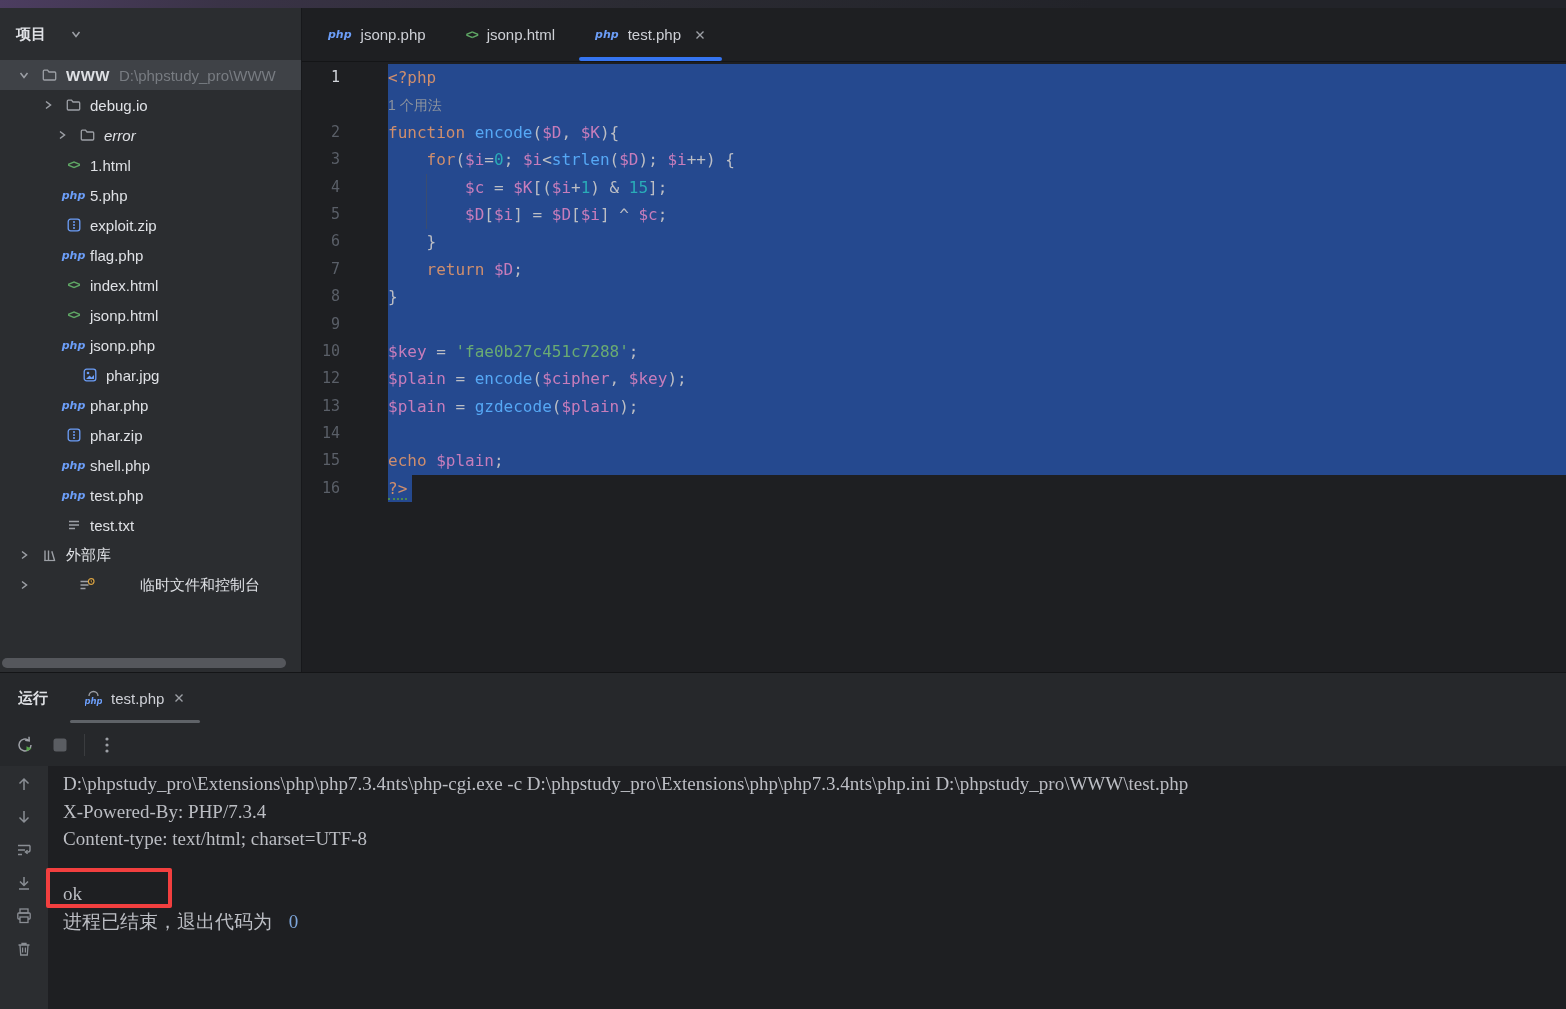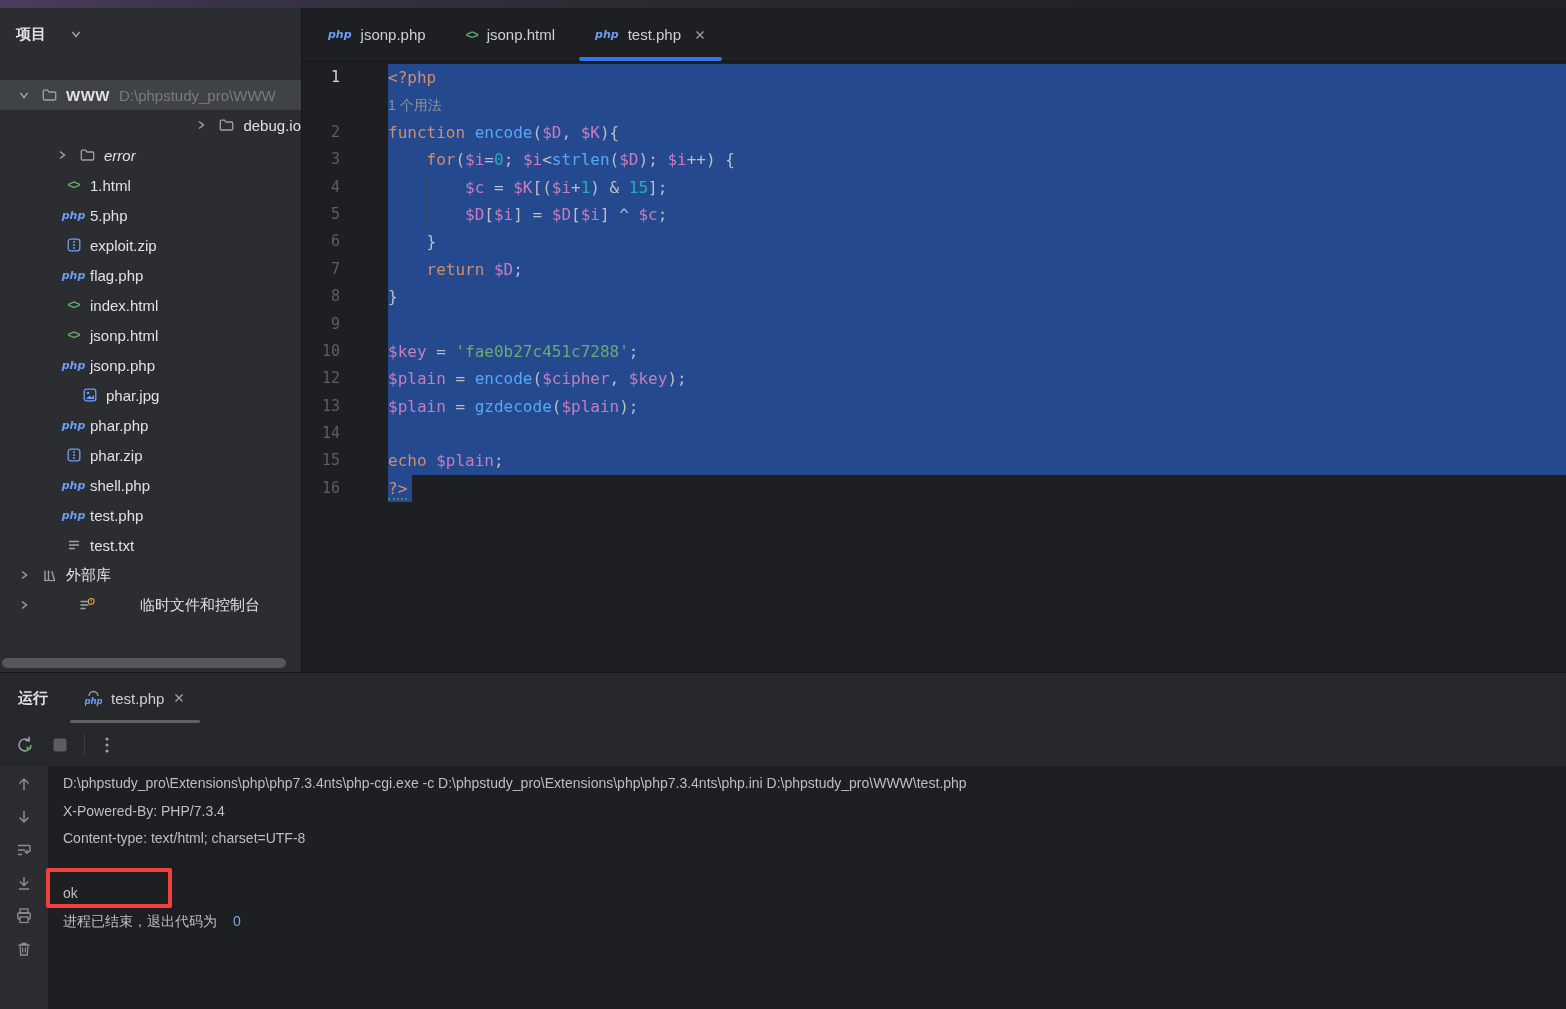--- a/index.html
+++ b/index.html
@@ -69,21 +69,21 @@
   .run-tab { display:flex; align-items:center; gap:9px; padding:0 15px; height:50px;
     position:relative; color:#CED0D6; font-size:15px; }
   .run-tab::after { content:""; position:absolute; left:0; right:0; bottom:0; height:3px;
     border-radius:2px; background:#5F6368; }
   .run-toolbar { height:43px; display:flex; align-items:center; padding-left:14px; gap:15px; }
   .tool-sep { width:1px; height:22px; background:#3A3C3F; }
   .console { position:absolute; left:0; top:93px; right:0; bottom:0; display:flex; background:#1E1F22; }
   .console-gutter { width:48px; flex:none; background:#2B2D30; display:flex; flex-direction:column;
     align-items:center; padding-top:8px; gap:13px; }
   .console-out { flex:1; min-width:0; padding:4px 8px 0 15px; white-space:pre;
-    font-family:Liberation Sans, sans-serif; font-size:14px; line-height:27.5px; color:#BCBEC4; }
+    font-family:Liberation Serif, serif; font-size:19px; line-height:27.5px; color:#BCBEC4; }
   .exit-code { color:var(--exit-code,#7EA6DB); margin-left:12px; }
   .annotation-box { position:absolute; left:46px; top:195px; width:126px; height:40px;
     border:4px solid var(--annotation,#F23F3F); border-radius:2px; pointer-events:none; }
   .ibtn { display:flex; align-items:center; justify-content:center; }
 </style>
 </head>
 <body>
 
 <div class="app">
   <div class="titlebar"></div>
@@ -94,39 +94,39 @@
         <span class="ptitle">项目</span>
         <span id="projChevron">
             <span class="ibtn">
               <svg width="12" height="12">
                 <path d="M2.5 4 L6 8.5 L9.5 4" stroke="#9DA0A6" stroke-width="1.5" fill="none"></path>
               </svg>
             </span>
           </span>
       </div>
       <div class="tree" id="tree">
-          <div class="tree-row selected" style="padding-left: 14px; margin-top: 20px;">
+          <div class="tree-row selected" style="padding-left: 14px;">
             <span class="cell-chevron">
               <span class="ibtn">
                 <svg width="12" height="12">
                   <path d="M2.5 4 L6 8.5 L9.5 4" stroke="#9DA0A6" stroke-width="1.5" fill="none"></path>
                 </svg>
               </span>
             </span>
             <span class="cell-icon">
               <span class="ibtn">
                 <svg width="17" height="16" viewBox="0 0 16 16">
                   <path d="M1.8 4.2Q1.8 3.2 2.8 3.2H6L7.5 5H13.2Q14.2 5 14.2 6V12Q14.2 13 13.2 13H2.8Q1.8 13 1.8 12Z" fill="none" stroke="#9DA0A6" stroke-width="1.3"></path>
                 </svg>
               </span>
             </span>
             <span class="tree-label bold">WWW</span>
             <span class="tree-path">D:\phpstudy_pro\WWW</span>
           </div>
-          <div class="tree-row" style="padding-left: 38px; justify-content: flex-end;">
+          <div class="tree-row" style="padding-left: 38px;">
             <span class="cell-chevron">
               <span class="ibtn">
                 <svg width="12" height="12">
                   <path d="M4 2.5 L8.5 6 L4 9.5" stroke="#9DA0A6" stroke-width="1.5" fill="none"></path>
                 </svg>
               </span>
             </span>
             <span class="cell-icon">
               <span class="ibtn">
                 <svg width="17" height="16" viewBox="0 0 16 16">

